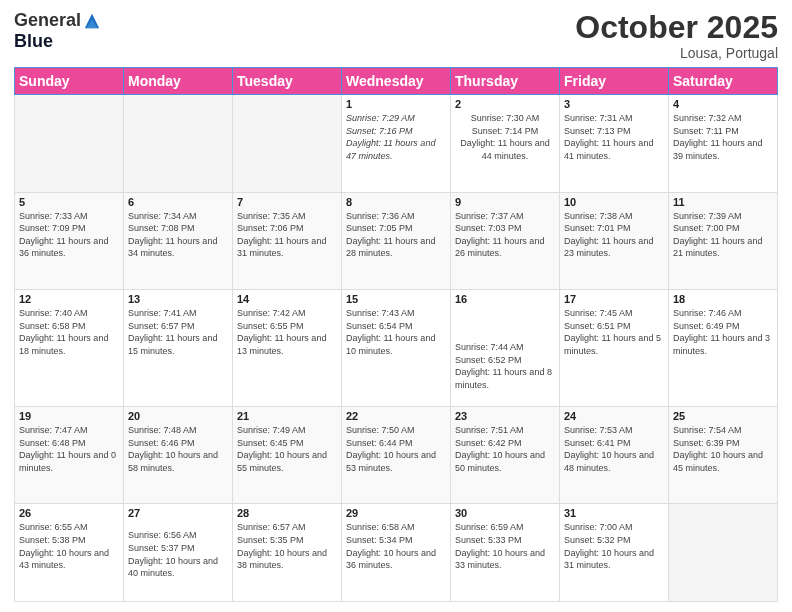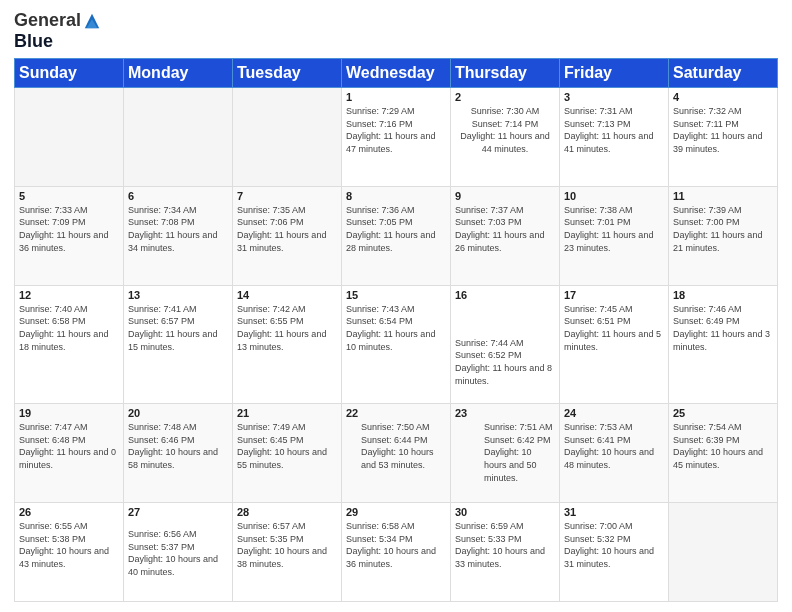--- a/index.html
+++ b/index.html
@@ -61,23 +61,23 @@
       color: #555;
     }
     .calendar {
       flex: 1;
       border: 1px solid #ccc;
       border-collapse: collapse;
       width: 100%;
       table-layout: fixed;
     }
     .calendar th {
-      background-color: #1d4ed8;
+      background-color: #ec4899;
       color: #fff;
-      font-size: 16px;
+      font-size: 14px;
       font-weight: bold;
       padding: 5px 4px;
       text-align: left;
       border: 1px solid #4a90d9;
     }
     .calendar td {
       vertical-align: top;
       padding: 3px 4px;
       border: 1px solid #ddd;
       font-size: 9.5px;
@@ -112,20 +112,22 @@
       <div class="logo-text">
         <span class="logo-general">General</span>
         <svg class="logo-icon" viewBox="0 0 20 20">
           <polygon points="2,18 10,2 18,18" fill="#1a6dc0"></polygon>
           <polygon points="10,8 16,18 4,18" fill="#4a9fe0" opacity="0.6"></polygon>
         </svg>
       </div>
       <span class="logo-blue">Blue</span>
     </div>
     <div class="title-section">
+      <div class="month-title">October 2025</div>
+      <div class="location">Lousa, Portugal</div>
     </div>
   </div>
 
   <table class="calendar">
     <thead>
       <tr>
       <th>Sunday</th>
           <th>Monday</th>
           <th>Tuesday</th>
           <th>Wednesday</th>
@@ -134,21 +136,21 @@
           <th>Saturday</th>
         </tr>
     </thead>
     <tbody id="calendar-body">
     <tr>
           <td class="empty"></td>
           <td class="empty"></td>
           <td class="empty"></td>
           <td>
             <div class="day-number">1</div>
-            <div class="day-info" style="white-space: pre-line;">Sunrise: 7:29 AM
+            <div class="day-info" style="white-space: pre-line; font-style: italic;">Sunrise: 7:29 AM
 Sunset: 7:16 PM
 Daylight: 11 hours and 47 minutes.</div>
           </td>
           <td>
             <div class="day-number">2</div>
             <div class="day-info" style="white-space: pre-line; text-align: center;">Sunrise: 7:30 AM
 Sunset: 7:14 PM
 Daylight: 11 hours and 44 minutes.</div>
           </td>
           <td>
@@ -266,27 +268,27 @@
 Daylight: 10 hours and 58 minutes.</div>
           </td>
           <td>
             <div class="day-number">21</div>
             <div class="day-info" style="white-space: pre-line;">Sunrise: 7:49 AM
 Sunset: 6:45 PM
 Daylight: 10 hours and 55 minutes.</div>
           </td>
           <td>
             <div class="day-number">22</div>
-            <div class="day-info" style="white-space: pre-line; margin-left: 15px;">Sunrise: 7:50 AM
+            <div class="day-info" style="white-space: pre-line;">Sunrise: 7:50 AM
 Sunset: 6:44 PM
 Daylight: 10 hours and 53 minutes.</div>
           </td>
           <td>
             <div class="day-number">23</div>
-            <div class="day-info" style="white-space: pre-line; margin-left: 29px;">Sunrise: 7:51 AM
+            <div class="day-info" style="white-space: pre-line;">Sunrise: 7:51 AM
 Sunset: 6:42 PM
 Daylight: 10 hours and 50 minutes.</div>
           </td>
           <td>
             <div class="day-number">24</div>
             <div class="day-info" style="white-space: pre-line;">Sunrise: 7:53 AM
 Sunset: 6:41 PM
 Daylight: 10 hours and 48 minutes.</div>
           </td>
           <td>

